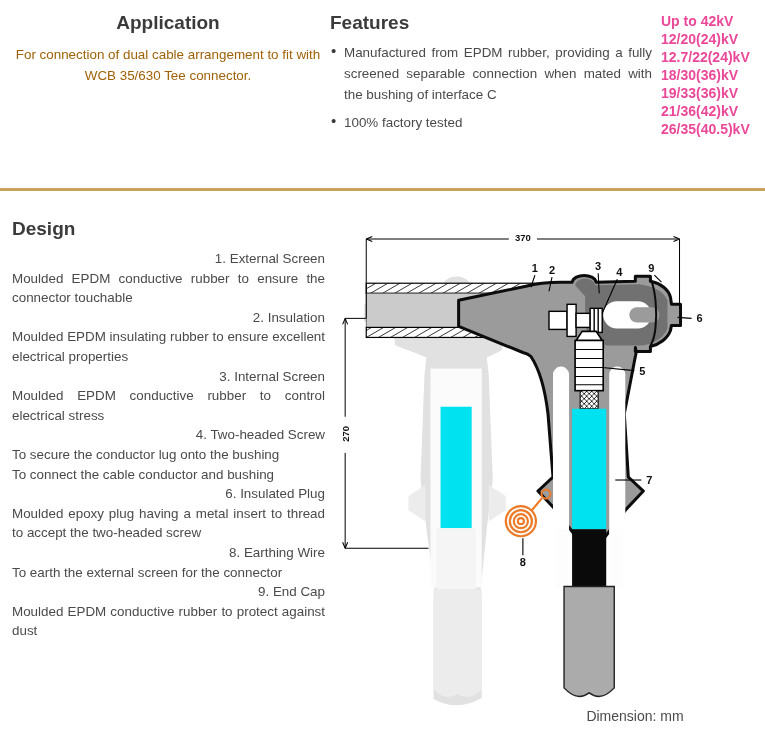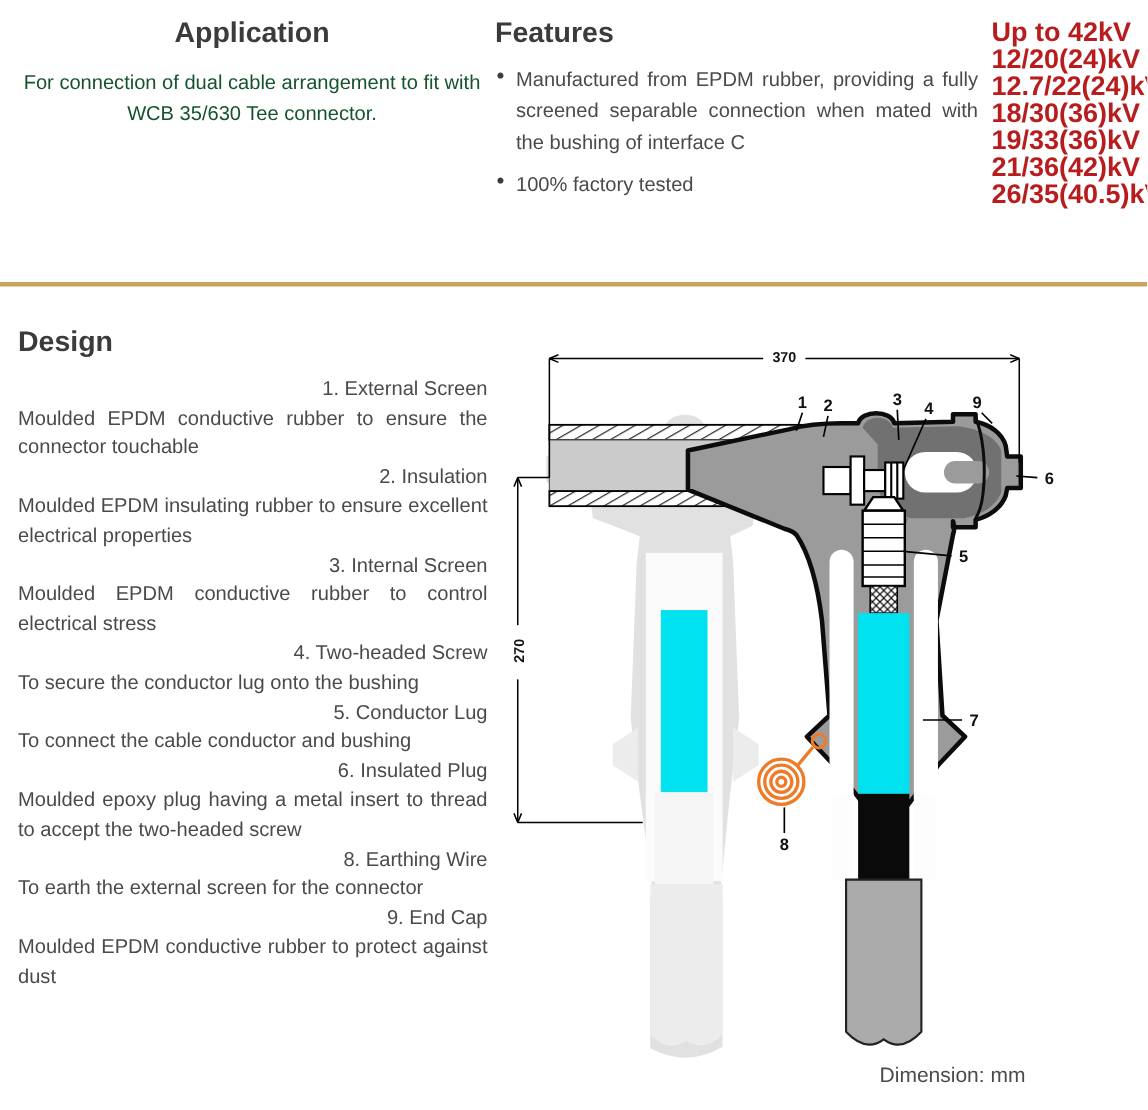--- a/index.html
+++ b/index.html
@@ -1,29 +1,29 @@
 <!DOCTYPE html>
 <html><head>
 <meta charset="utf-8">
 <style>
   html,body{margin:0;padding:0;background:#fff;}
   #page{position:relative;width:765px;height:740px;background:#fff;overflow:hidden;
         font-family:"Liberation Sans",sans-serif;color:#474747;}
   .h1{font-size:19px;font-weight:bold;color:#3b3b3b;margin:0;}
-  .body-txt{font-size:13.4px;line-height:21px;color:#14532d;}
+  .body-txt{font-size:13.4px;line-height:21px;color:#a16207;}
   .just{text-align:justify;}
   
   #application{position:absolute;left:12px;top:12px;width:312px;text-align:center;}
   #application .body-txt{margin-top:10px;}
   #features{position:absolute;left:330px;top:12px;width:322px;}
   .feat-list{margin-top:8px;}
   .feat-item{position:relative;padding-left:14px;margin-bottom:7px;font-size:13.4px;line-height:21px;color:#4a4a4a;}
   .feat-item::before{content:"\2022";position:absolute;left:1px;top:-2px;font-size:15px;color:#3b3b3b;}
-  #voltage{position:absolute;left:661px;top:12px;width:102px;font-size:18px;font-weight:bold;
-           line-height:18px;color:#b91c1c;}
+  #voltage{position:absolute;left:661px;top:12px;width:102px;font-size:14px;font-weight:bold;
+           line-height:18px;color:#ec4899;}
   #divider{position:absolute;left:0;top:188px;width:765px;height:3px;background:#c7a35c;}
   
   #design{position:absolute;left:12px;top:218px;width:313px;}
   .dlist{margin-top:9px;font-size:13.4px;line-height:19.6px;color:#4a4a4a;}
   .ditem-title{white-space:nowrap;text-align:right;}
   
   #diagram{position:absolute;left:338px;top:228px;width:427px;height:494px;}
   #dim-note{position:absolute;left:520px;top:708px;width:230px;text-align:center;
             font-size:14px;color:#4a4a4a;}
   text.callout{font-size:11px;font-weight:bold;fill:#111;}
@@ -72,21 +72,20 @@
       </div>
       <div>
         <div class="ditem-title"><span>3.</span> <span>Internal Screen</span></div>
         <div class="just">Moulded EPDM conductive rubber to control electrical stress</div>
       </div>
       <div>
         <div class="ditem-title"><span>4.</span> <span>Two-headed Screw</span></div>
         <div class="just">To secure the conductor lug onto the bushing</div>
       </div>
       <div>
-        <div class="ditem-title"><span>5.</span> <span>Conductor Lug</span></div>
         <div class="just">To connect the cable conductor and bushing</div>
       </div>
       <div>
         <div class="ditem-title"><span>6.</span> <span>Insulated Plug</span></div>
         <div class="just">Moulded epoxy plug having a metal insert to thread to accept the two-headed screw</div>
       </div>
       <div>
         <div class="ditem-title"><span>8.</span> <span>Earthing Wire</span></div>
         <div class="just">To earth the external screen for the connector</div>
       </div>

